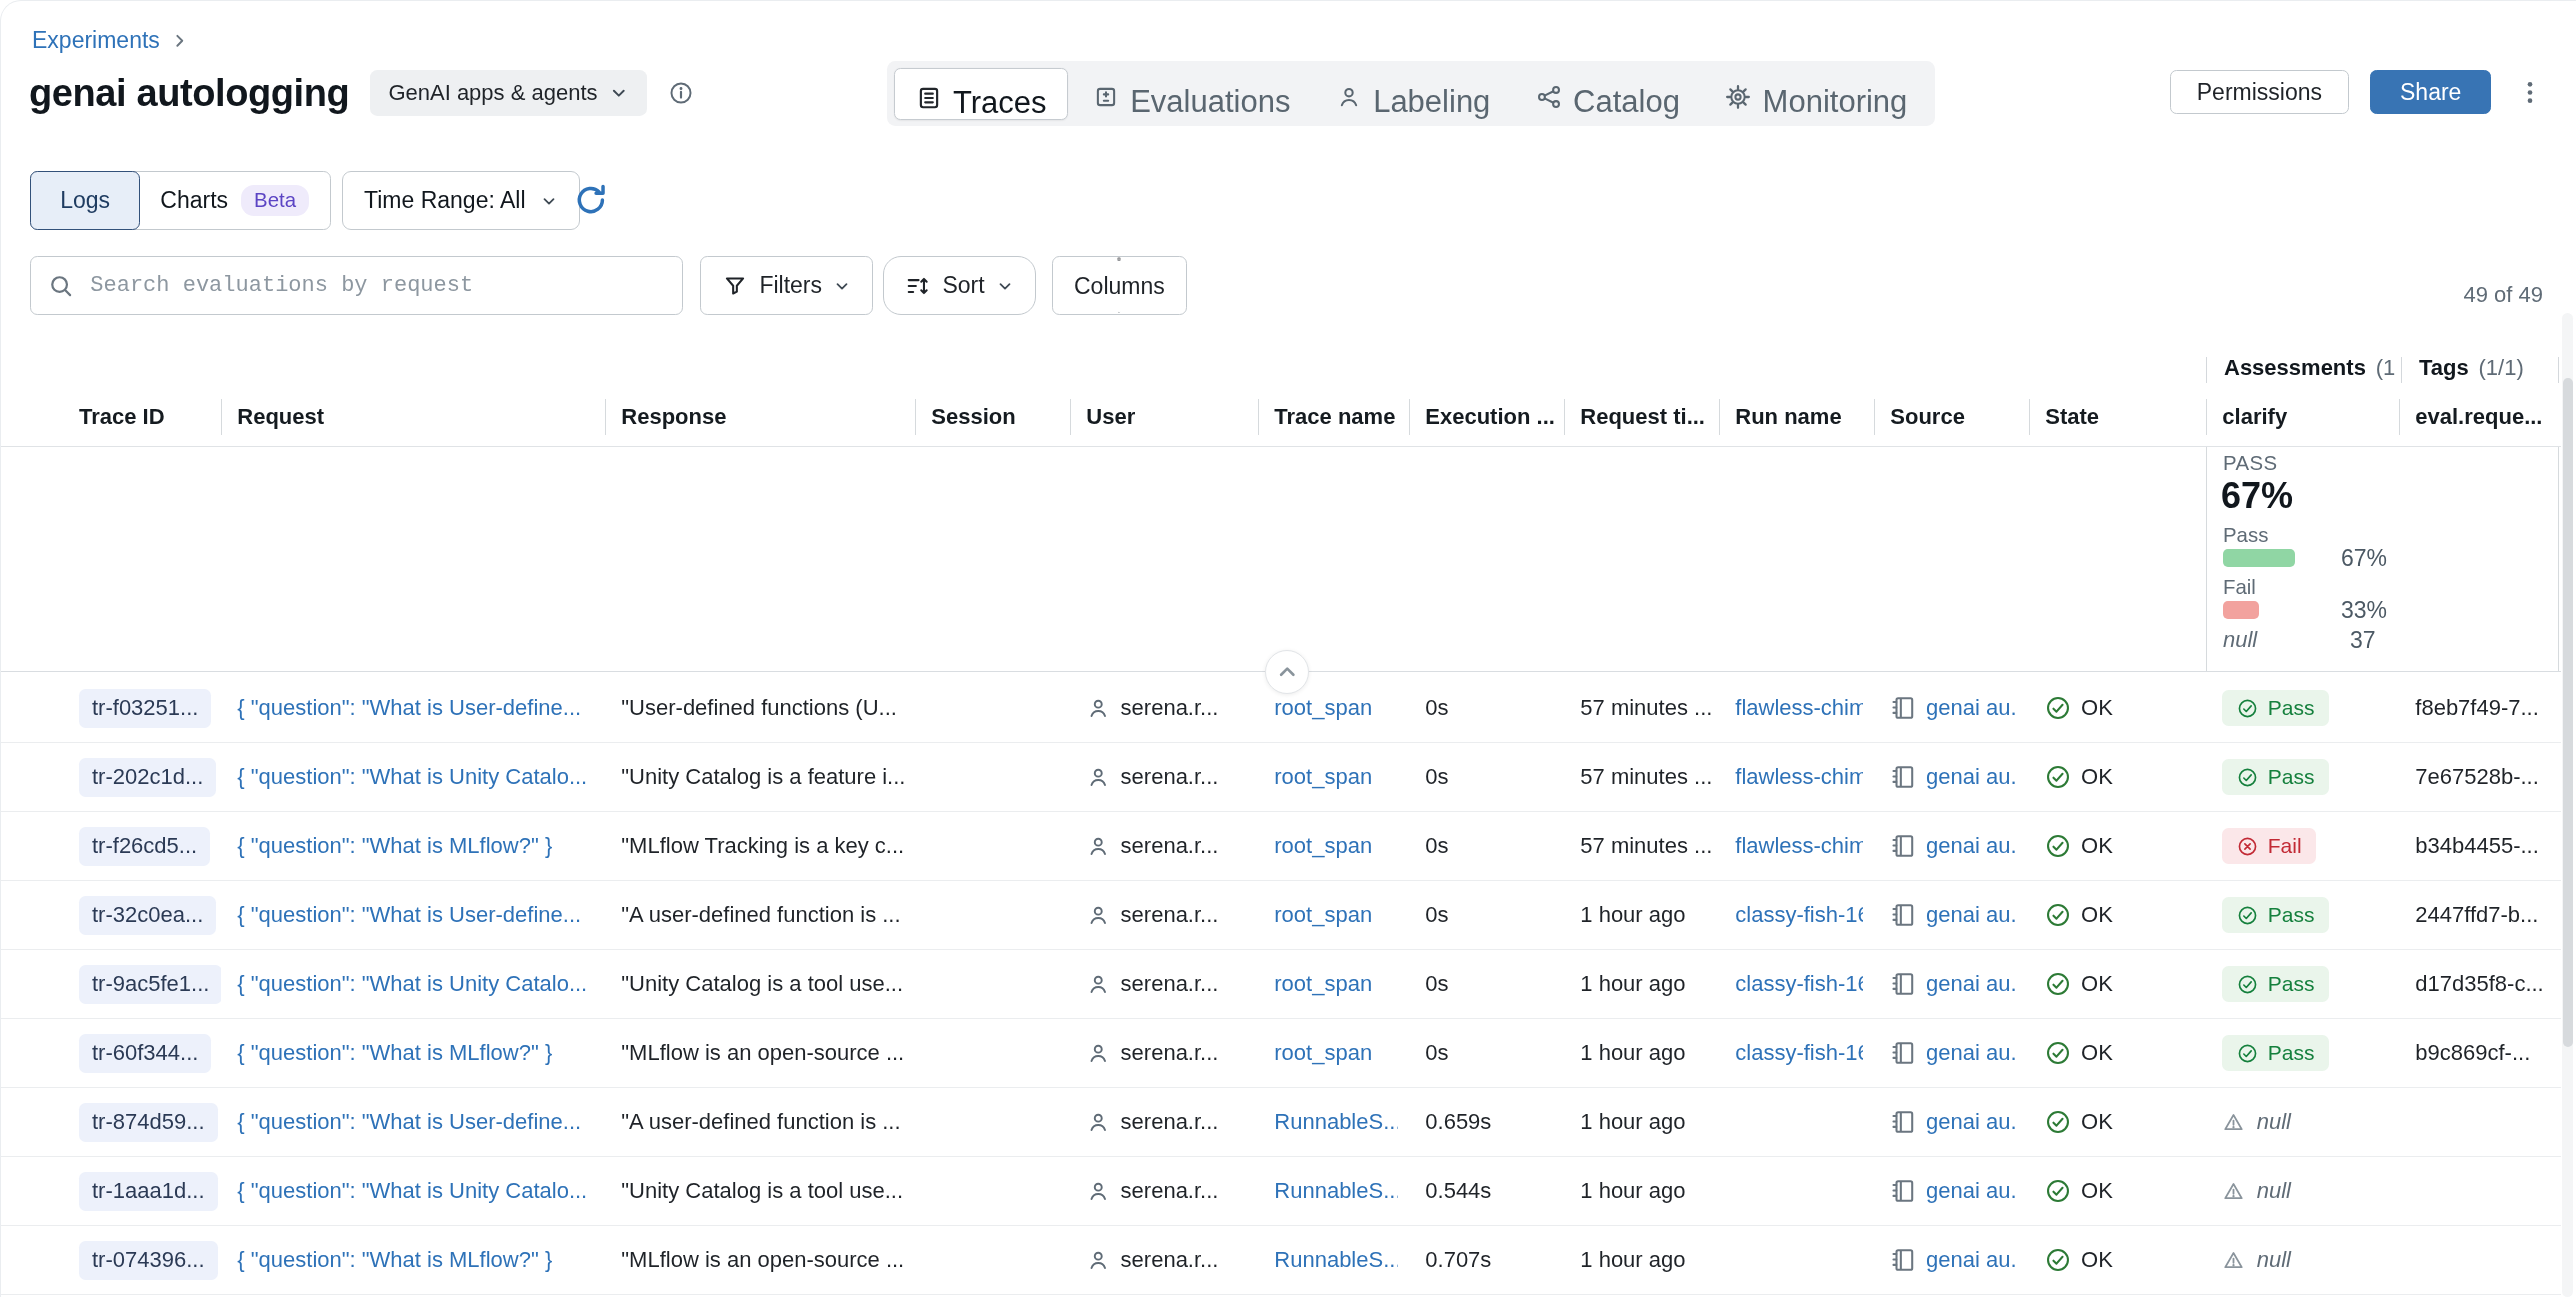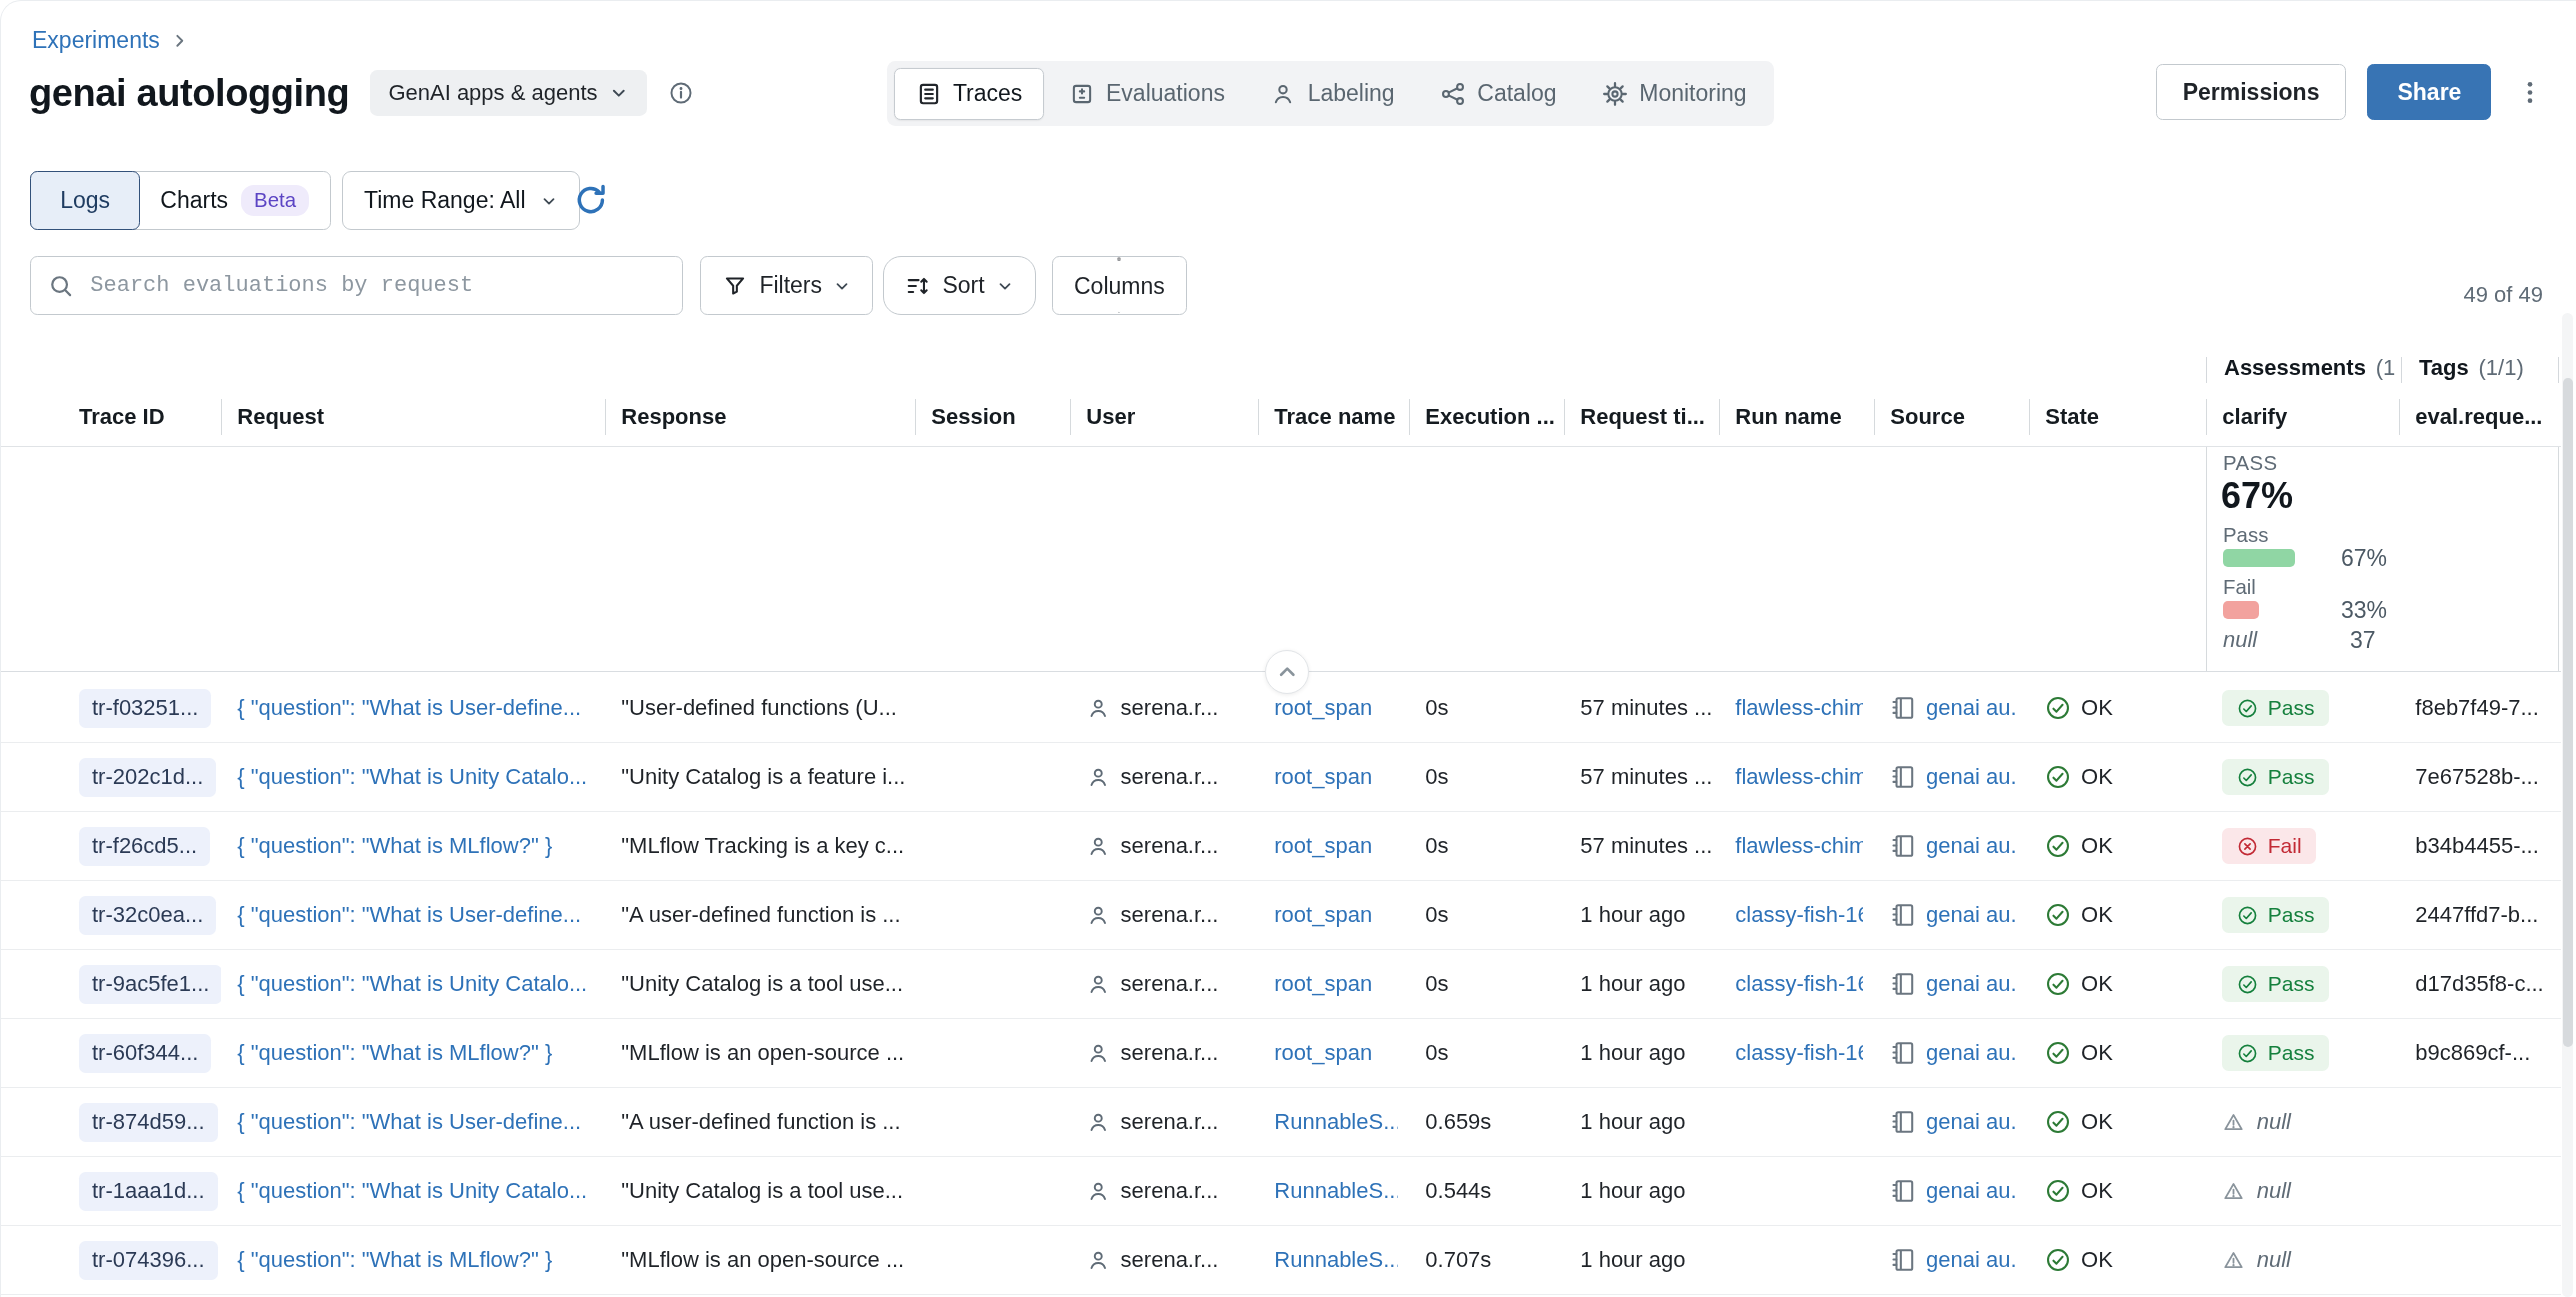--- a/index.html
+++ b/index.html
@@ -18,27 +18,27 @@
   .breadcrumb{position:absolute;left:31px;top:26px;display:flex;align-items:center;gap:9.8px;font-size:23px;}
   .breadcrumb a{color:#2E72B8;}
   .bc-chev{color:#6B7680;}
   .title-row{position:absolute;left:28px;top:65px;display:flex;align-items:center;gap:21px;height:54px;}
   .title-row h1{margin:0;font-size:38px;font-weight:700;color:#11171D;letter-spacing:-0.4px;white-space:nowrap;}
   .type-pill{display:flex;align-items:center;gap:11.4px;background:#EEF0F2;border-radius:7.3px;padding:0 18px;height:46px;font-size:22px;color:#1F2328;white-space:nowrap;}
   .type-pill svg{color:#3F4A54;}
   .info-btn{color:#5F6B76;display:flex;align-items:center;}
 
   .tabs{position:absolute;left:886px;top:60px;height:65px;background:#F2F3F5;border-radius:8.2px;display:flex;align-items:center;padding:0 6.5px;gap:3.3px;}
-  .tab{display:flex;align-items:center;gap:11.4px;padding:16px 21px;height:52px;font-size:23px;color:#5A6670;white-space:nowrap;border-radius:6.5px;}
+  .tab{display:flex;align-items:flex-start;gap:11.4px;padding:16px 21px;height:52px;font-size:31px;color:#5A6670;white-space:nowrap;border-radius:6.5px;}
   .tab svg{color:#5A6670;}
   .tab.active{background:#fff;border:0.8px solid #C6CBD0;color:#11171D;box-shadow:0 0.8px 1.6px rgba(0,0,0,.06);}
   .tab.active svg{color:#22262B;}
 
   .hdr-actions{position:absolute;right:29px;top:64px;display:flex;align-items:center;gap:21px;height:54px;}
-  .btn{display:flex;align-items:center;justify-content:center;gap:9.8px;height:56px;padding:0 26px;border:0.8px solid #C3C9CE;border-radius:6.5px;background:#fff;font-size:23px;color:#1F2328;white-space:nowrap;font-weight:bold;}
+  .btn{display:flex;align-items:center;justify-content:center;gap:9.8px;height:44px;padding:0 26px;border:0.8px solid #C3C9CE;border-radius:6.5px;background:#fff;font-size:23px;color:#1F2328;white-space:nowrap;}
   .btn.primary{background:#3874B4;border-color:#3874B4;color:#fff;padding:0 29px;}
   .kebab{color:#5F6B76;display:flex;align-items:center;padding:0 3.3px;}
 
   
   .seg-group{position:absolute;left:29px;top:170px;height:59px;display:flex;border:0.8px solid #C3C9CE;border-radius:7.3px;background:#fff;}
   .seg{display:flex;align-items:center;font-size:23px;}
   .seg.logs{margin:-0.8px;padding:0 29px;background:#E7EEF8;border:1.6px solid #33517A;border-radius:7.3px;color:#1F3C61;font-weight:500;}
   .seg.charts{padding:0 21px;gap:13px;color:#11171D;}
   .beta{background:#EFEBFB;color:#5B44C4;font-size:20.4px;border-radius:13px;padding:4.1px 13px;}
   .time-range{position:absolute;left:341px;top:170px;height:59px;display:flex;align-items:center;gap:14.7px;padding:0 21px;border:0.8px solid #C3C9CE;border-radius:9px;background:#fff;font-size:23px;color:#11171D;}

